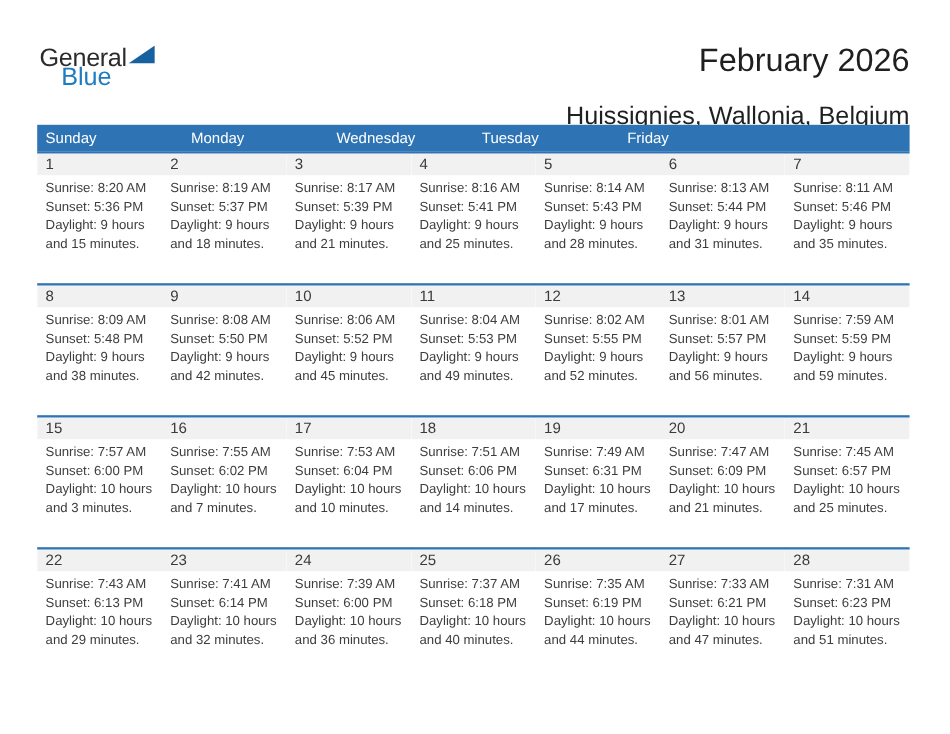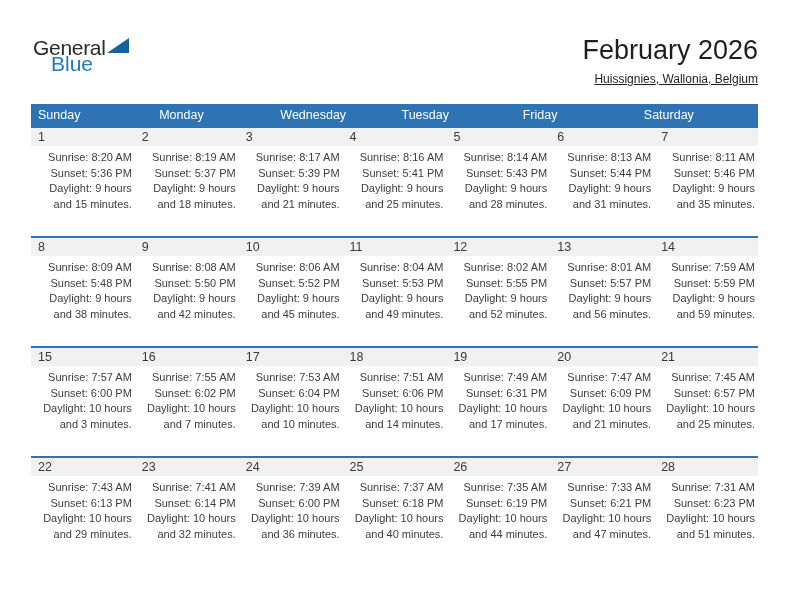--- a/index.html
+++ b/index.html
@@ -18,28 +18,28 @@
     background:#ffffff;
     font-family:"Liberation Sans", sans-serif;
   }
   .logo{position:absolute;left:33px;top:38px;}
   .logo-row1{display:flex;align-items:flex-end;}
   .logo-general{font-size:21px;line-height:20px;letter-spacing:-0.3px;color:var(--logo-general);}
   .logo-triangle{margin-left:1px;margin-bottom:1px;color:var(--logo-triangle);}
   .logo-blue{font-size:21px;line-height:18px;margin-left:18px;margin-top:-3px;color:var(--logo-blue);}
   .title-block{position:absolute;right:34px;top:34px;text-align:right;color:#1F1F1F;}
   .title{font-size:27px;line-height:33px;}
-  .subtitle{font-size:12px;line-height:23px;margin-top:1px;text-decoration:underline;}
+  .subtitle{font-size:21px;line-height:23px;margin-top:18px;}
   .calendar{position:absolute;left:31px;top:104px;width:727px;}
   .cal-header-row{display:grid;grid-template-columns:repeat(6,1fr);background:var(--header-bg);height:22px;}
   .cal-header-cell{font-size:12.5px;color:var(--header-text);line-height:22px;padding-left:7px;overflow:hidden;white-space:nowrap;}
   .week-row{display:grid;grid-template-columns:repeat(7,1fr);height:108px;border-top:2px solid var(--week-border);}
   .day-cell{overflow:hidden;}
   .day-num{height:18px;line-height:18px;background:var(--strip-bg);padding-left:7px;font-size:12.5px;color:#3A3A3A;}
-  .day-info{padding:4px 3px 0 7px;font-size:11px;line-height:15.5px;color:var(--body-text);white-space:nowrap;text-align:right;}
+  .day-info{padding:4px 3px 0 7px;font-size:11px;line-height:15.5px;color:var(--body-text);white-space:nowrap;}
 </style>
 </head>
 <body>
 
 <div class="logo">
   <div class="logo-row1">
     <span class="logo-general">General</span>
     <span class="logo-triangle">
       <svg width="22" height="15" viewBox="0 0 22 15">
           <polygon points="0,15 22,15 22,0" fill="currentColor"></polygon>
@@ -54,21 +54,20 @@
   <div class="subtitle">Huissignies, Wallonia, Belgium</div>
 </div>
 
 <div class="calendar">
   <div class="cal-header-row">
       <div class="cal-header-cell">Sunday</div>
       <div class="cal-header-cell">Monday</div>
       <div class="cal-header-cell">Wednesday</div>
       <div class="cal-header-cell">Tuesday</div>
       <div class="cal-header-cell">Friday</div>
-      <div class="cal-header-cell">Saturday</div>
     </div>
   <div>
       <div class="week-row">
         <div class="day-cell">
           <div class="day-num">1</div>
           <div class="day-info">
             <div>Sunrise: 8:20 AM</div>
             <div>Sunset: 5:36 PM</div>
             <div>Daylight: 9 hours</div>
             <div>and 15 minutes.</div>

